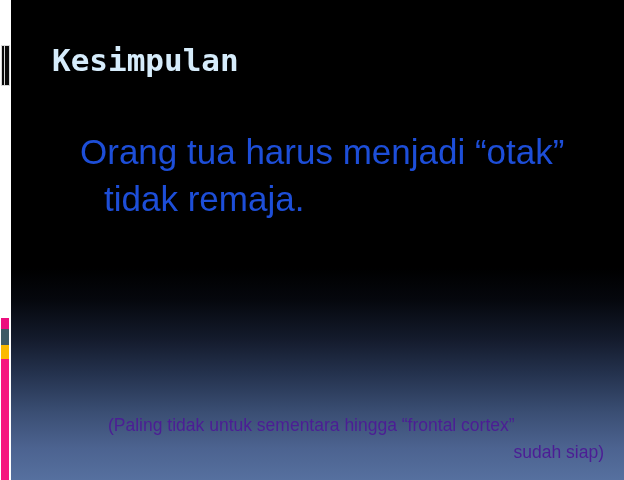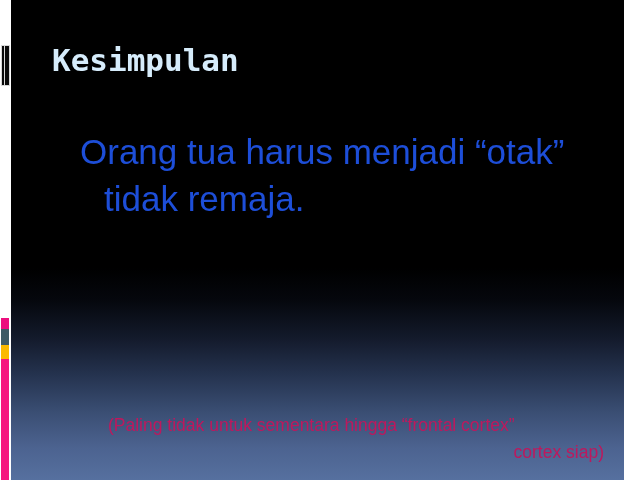--- a/index.html
+++ b/index.html
@@ -106,21 +106,21 @@
   }
   #body-text .l2 { display: block; padding-left: 24px; }
 
   #footnote {
     position: absolute;
     left: 108px;
     top: 412px;
     width: 496px;
     font-size: 17.5px;
     line-height: 27px;
-    color: #be185d;
+    color: #4c1d95;
     text-align: right;
   }
   #footnote .fl1 { display: block; text-align: left; }
   #footnote .fl2 { display: block; text-align: right; }
 </style>
 </head>
 <body>
 
 <div id="slide">
 
@@ -142,16 +142,16 @@
 
   <div id="title">Kesimpulan</div>
 
   <div id="body-text">
     <span class="l1">Orang tua harus menjadi “otak”</span>
     <span class="l2">tidak remaja.</span>
   </div>
 
   <div id="footnote">
     <span class="fl1">(Paling tidak untuk sementara hingga “frontal cortex”</span>
-    <span class="fl2">cortex siap)</span>
+    <span class="fl2">sudah siap)</span>
   </div>
 
 </div>
 
 </body></html>

